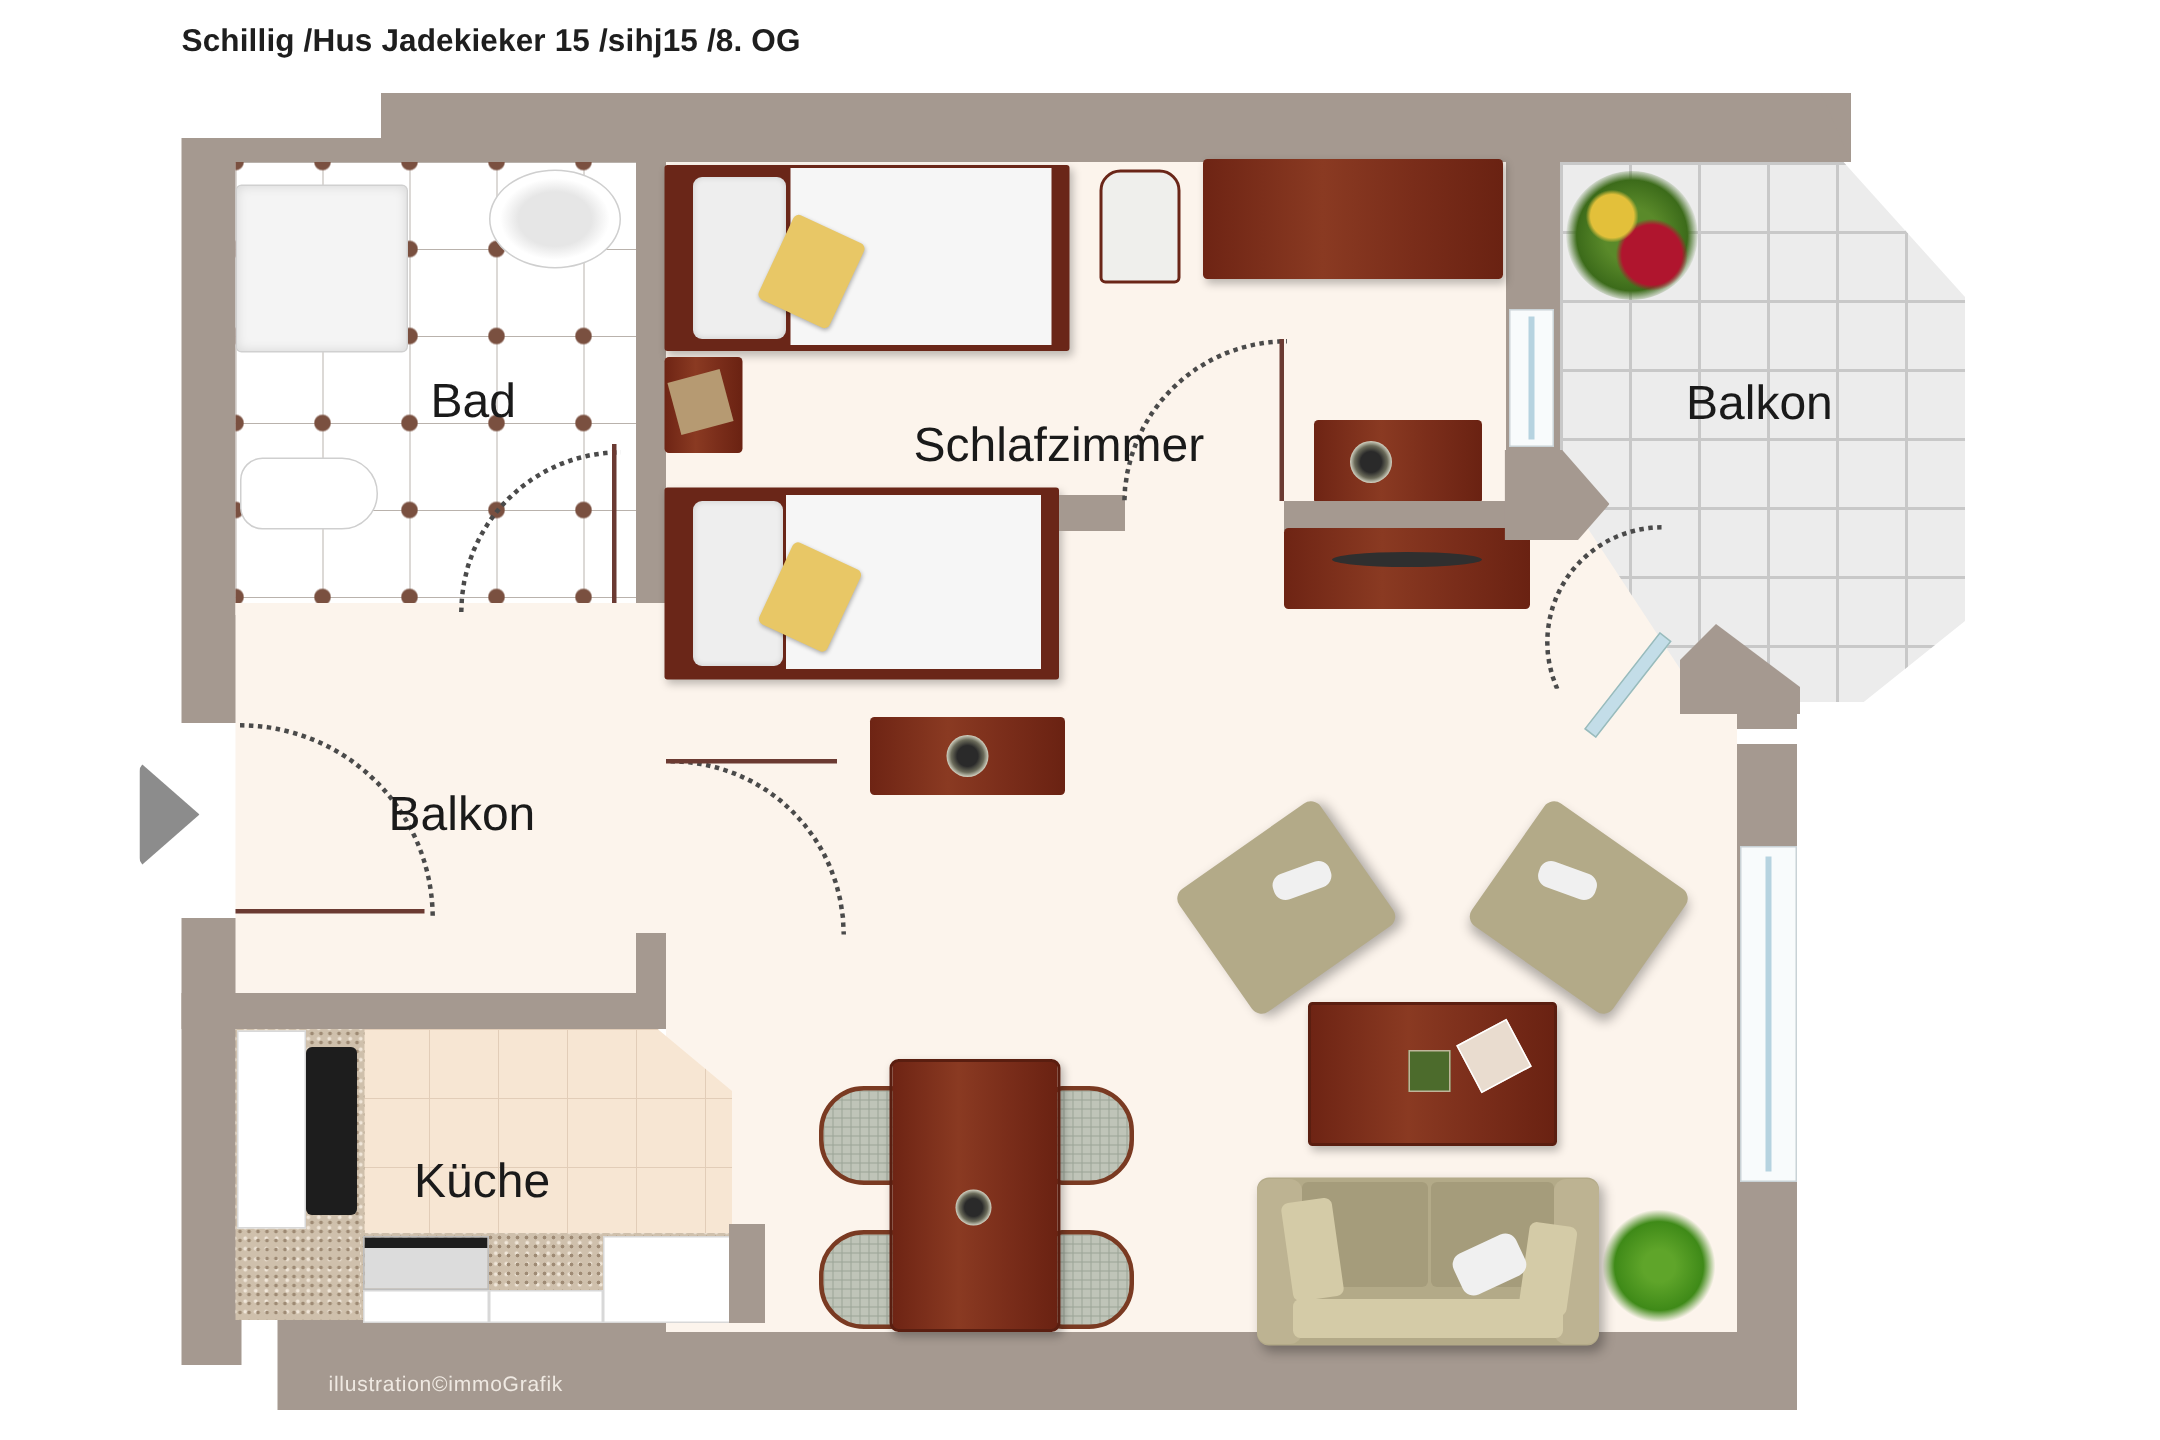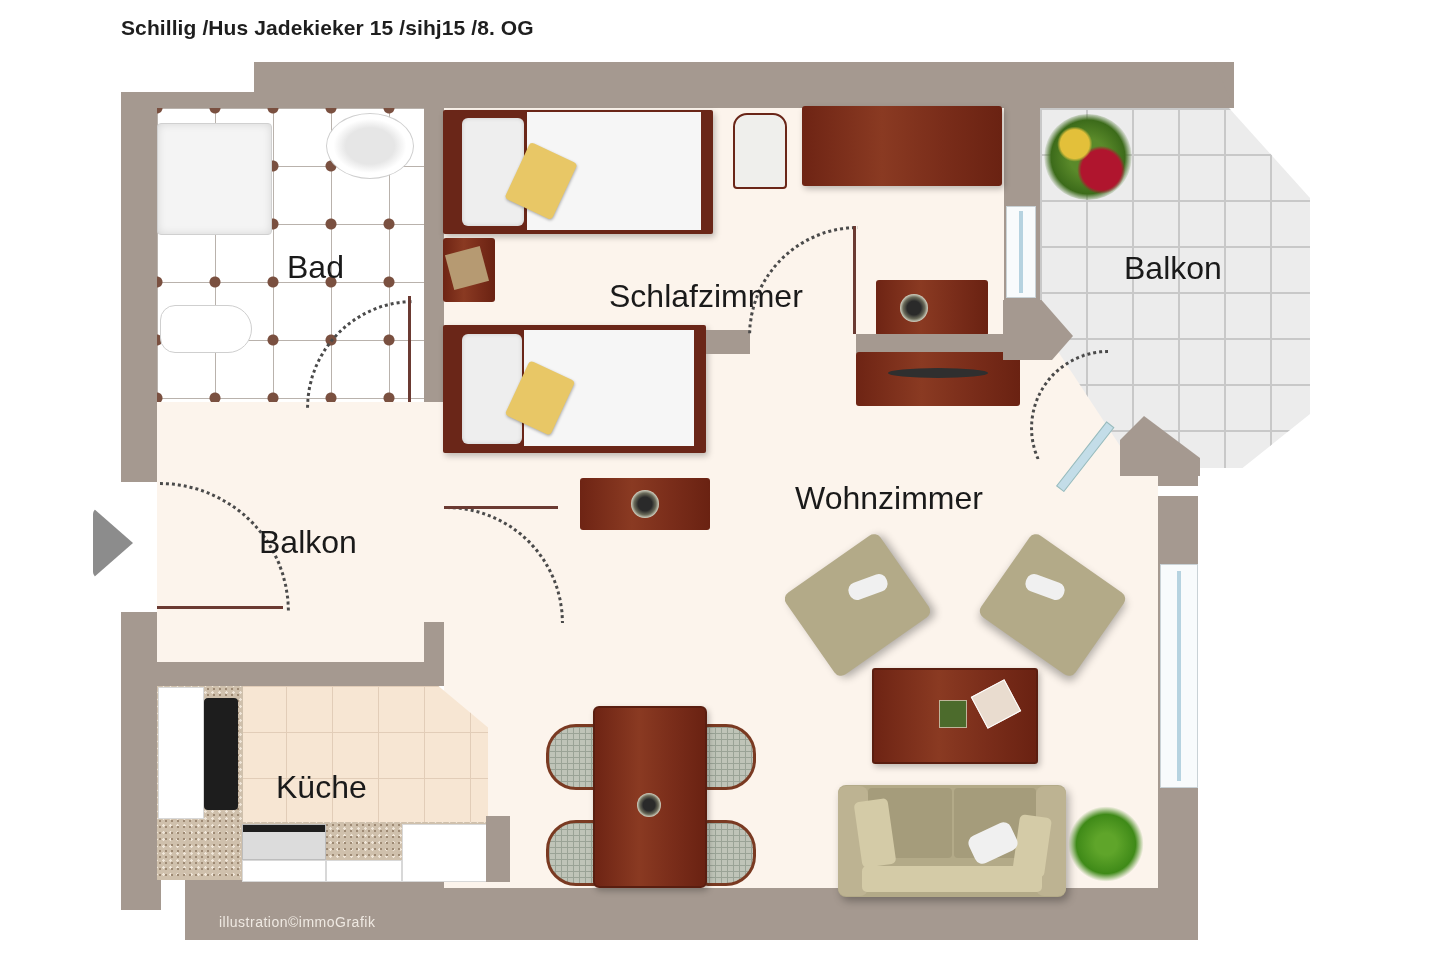--- a/index.html
+++ b/index.html
@@ -139,21 +139,20 @@
   <div class="wall" style="left:424px;top:622px;width:20px;height:64px;"></div>
   <div class="door-arc" style="left:30px;top:482px;width:254px;height:254px;clip-path:inset(0 0 50% 50%);"></div>
   <div class="door-line" style="left:157px;top:606px;width:126px;height:3px;"></div>
   <div class="door-arc" style="left:330px;top:506px;width:228px;height:228px;clip-path:inset(0 0 50% 50%);"></div>
   <div class="door-line" style="left:444px;top:506px;width:114px;height:3px;"></div>
   <div class="label" style="left:259px;top:524px;">Balkon</div>
 
   <div class="abs wood" style="left:580px;top:478px;width:130px;height:52px;"></div>
   <div class="pot" style="left:631px;top:490px;width:28px;height:28px;"></div>
 
-  <div class="label" style="left:795px;top:480px;">Wohnzimmer</div>
 
   <div class="sofa" style="left:800px;top:555px;width:115px;height:100px;transform:rotate(-35deg);"></div>
   <div class="white-pillow" style="left:848px;top:578px;width:40px;height:18px;transform:rotate(-20deg);"></div>
   <div class="sofa" style="left:995px;top:555px;width:115px;height:100px;transform:rotate(35deg);"></div>
   <div class="white-pillow" style="left:1025px;top:578px;width:40px;height:18px;transform:rotate(20deg);"></div>
 
   <div class="abs wood" style="left:872px;top:668px;width:162px;height:92px;border:2px solid #5a1e10;box-shadow:2px 3px 6px rgba(0,0,0,0.25);"></div>
   <div class="abs" style="left:939px;top:700px;width:26px;height:26px;background:#4c6b2c;border:1px solid #bfb59a;"></div>
   <div class="abs" style="left:977px;top:686px;width:36px;height:34px;background:#e9dccf;transform:rotate(-28deg);border:1px solid #fff;"></div>
 

